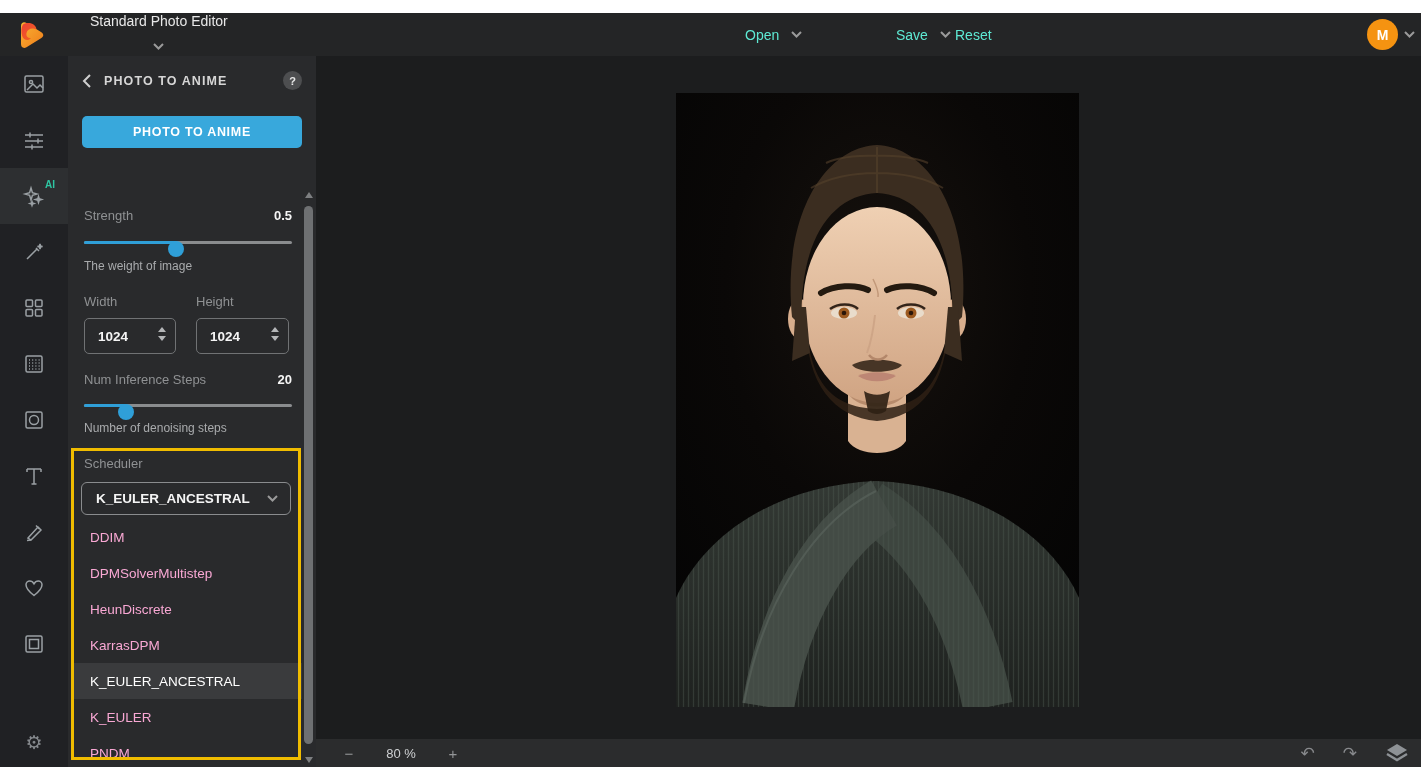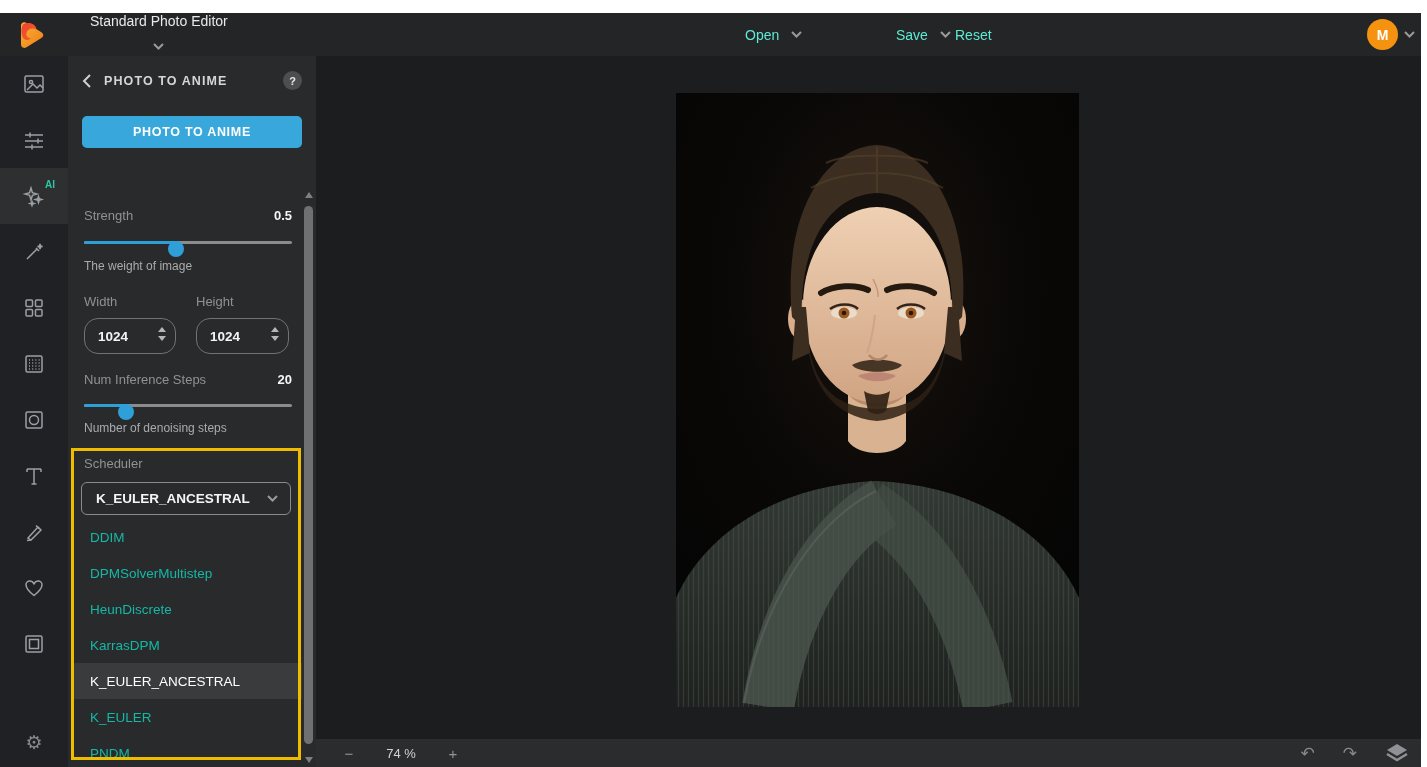--- a/index.html
+++ b/index.html
@@ -46,34 +46,34 @@
 
   .fld-label { color:#8f9193; }
   .fld-value { color:#f5f5f5; font-weight:bold; }
   .row-label { position:absolute; left:16px; right:24px; display:flex; justify-content:space-between; }
   .slider { position:absolute; left:16px; width:208px; height:16px; cursor:pointer; }
   .slider .track { position:absolute; top:7px; left:0; right:0; height:3px; background:#8a8c8e; border-radius:2px; }
   .slider .fill { position:absolute; top:7px; left:0; height:3px; background:var(--slider-blue,#2f9fd8); border-radius:2px; }
   .slider .thumb { position:absolute; top:0; right:-8px; width:16px; height:16px; border-radius:50%; background:var(--slider-blue,#2f9fd8); }
   .caption { position:absolute; left:16px; color:#a9abad; font-size:12px; }
 
-  .num-input-wrap { position:absolute; height:36px; border:1px solid #707274; border-radius:14px; background:transparent; }
+  .num-input-wrap { position:absolute; height:36px; border:1px solid #707274; border-radius:5px; background:transparent; }
   .num-input-wrap input { width:100%; height:100%; background:transparent; border:none; outline:none; color:#f5f5f5; font-weight:bold; font-size:13.5px; padding-left:13px; font-family:inherit; }
   .stepper { position:absolute; right:9px; top:8px; display:flex; flex-direction:column; gap:4px; cursor:pointer; }
   .stepper i { width:0; height:0; border-left:4px solid transparent; border-right:4px solid transparent; }
   .stepper .up { border-bottom:5px solid #b4b6b8; }
   .stepper .dn { border-top:5px solid #b4b6b8; }
 
   .annot-box { position:absolute; top:392px; left:3px; width:230px; height:312px; border:3px solid var(--annotation-yellow,#f0bc00); pointer-events:none; z-index:5; }
 
   .select-box { position:absolute; top:426px; left:13px; width:210px; height:33px; border:1px solid #8a8c8e; border-radius:6px; display:flex; align-items:center; cursor:pointer; }
   .select-box .sel-text { color:#f5f5f5; font-weight:bold; font-size:13.5px; padding-left:14px; }
   .select-box .chev { position:absolute; right:12px; }
 
-  .opt { position:absolute; left:6px; width:228px; height:36px; display:flex; align-items:center; padding-left:16px; color:#14b8a6; font-size:13.5px; cursor:pointer; }
+  .opt { position:absolute; left:6px; width:228px; height:36px; display:flex; align-items:center; padding-left:16px; color:#f9a8d4; font-size:13.5px; cursor:pointer; }
   .opt.selected { background:#3a3b3d; color:#ffffff; }
 
   
   .pscroll { position:absolute; right:1px; top:136px; bottom:2px; width:12px; }
   .pscroll .arr { position:absolute; left:2px; width:0; height:0; border-left:4px solid transparent; border-right:4px solid transparent; cursor:pointer; }
   .pscroll .arr.up { top:0; border-bottom:6px solid #7d7f81; }
   .pscroll .arr.dn { bottom:2px; border-top:6px solid #7d7f81; }
   .pscroll .thumb { position:absolute; left:1px; top:14px; height:538px; width:9px; background:#6e7072; border-radius:5px; cursor:pointer; }
 
   
@@ -362,21 +362,21 @@
           <path d="M116 224 C106 120 150 54 201 52 C252 54 296 120 286 224 L276 234 C280 150 248 102 201 100 C154 102 122 150 126 234 Z" fill="#3b2d20"></path>
           <path d="M120 214 L116 268 L134 260 L130 214 Z" fill="#3b2d20"></path>
           <path d="M282 214 L286 268 L268 260 L272 214 Z" fill="#3b2d20"></path>
           <path d="M150 70 C170 60 230 60 252 70 M135 95 C170 75 232 75 267 95 M201 54 L201 100" stroke="#55412c" stroke-width="2" fill="none" opacity="0.6"></path>
         </svg>
       </div>
 
       <footer class="bottombar">
         <div class="zoomctrl">
           <span class="zbtn">−</span>
-          <span class="zval">74 %</span>
+          <span class="zval">80 %</span>
           <span class="zbtn">+</span>
         </div>
         <div class="histctrl">
           <span class="hbtn">↶</span>
           <span class="hbtn">↷</span>
           <svg class="layers-ico" viewBox="0 0 24 20">
             <polygon points="12,1 22,7 12,13 2,7" fill="#8e9296"></polygon>
             <polyline points="2,11 12,17 22,11" fill="none" stroke="#8e9296" stroke-width="2.4"></polyline>
           </svg>
         </div>

